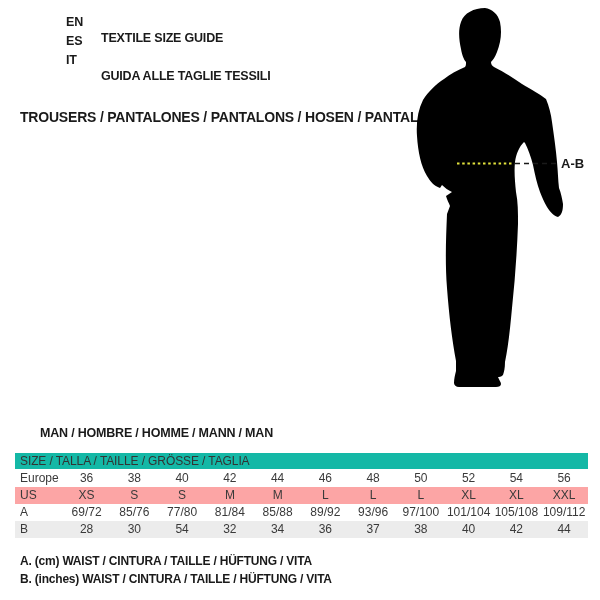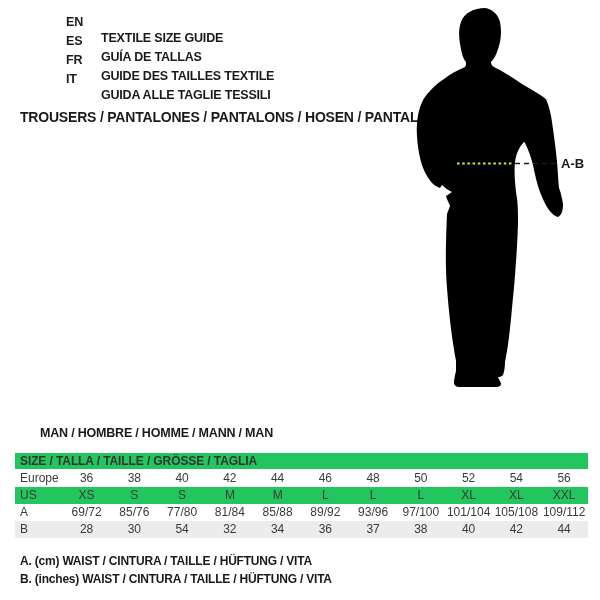--- a/index.html
+++ b/index.html
@@ -32,25 +32,20 @@
 </head>
 <body>
 
 <div class="abs lang-list">
     <div class="lang-row">
       <span class="lang-code">EN</span>
       <span class="lang-label">TEXTILE SIZE GUIDE</span>
     </div>
     <div class="lang-row">
       <span class="lang-code">ES</span>
-      <span class="lang-label">GUÍA DE TALLAS</span>
-    </div>
-    <div class="lang-row">
-      <span class="lang-code">FR</span>
-      <span class="lang-label">GUIDE DES TAILLES TEXTILE</span>
     </div>
     <div class="lang-row">
       <span class="lang-code">IT</span>
       <span class="lang-label">GUIDA ALLE TAGLIE TESSILI</span>
     </div>
   </div>
 
 <div class="abs category-heading">TROUSERS / PANTALONES / PANTALONS / HOSEN / PANTALONI</div>
 
 <div class="abs figure-wrap">
@@ -107,39 +102,39 @@
     <line x1="115" y1="163.5" x2="158" y2="163.5" stroke="#1a1a1a" stroke-width="1.6" stroke-dasharray="5 4"></line>
   </svg>
 </div>
 <div class="abs ab-label">A-B</div>
 
 <div class="abs gender-heading">MAN / HOMBRE / HOMME / MANN / MAN</div>
 
 <table class="abs size-table">
   <thead>
     <tr>
-      <th class="hdr-cell" colspan="12" style="background: #22c55e; font-weight: bold;">SIZE / TALLA / TAILLE / GRÖSSE / TAGLIA</th>
+      <th class="hdr-cell" colspan="12" style="background: #14b8a6;">SIZE / TALLA / TAILLE / GRÖSSE / TAGLIA</th>
     </tr>
   </thead>
   <tbody>
       <tr>
         <th class="row-label">Europe</th>
         <td>36</td>
         <td>38</td>
         <td>40</td>
         <td>42</td>
         <td>44</td>
         <td>46</td>
         <td>48</td>
         <td>50</td>
         <td>52</td>
         <td>54</td>
         <td>56</td>
       </tr>
-      <tr style="background: #22c55e;">
+      <tr style="background: #fca5a5;">
         <th class="row-label">US</th>
         <td>XS</td>
         <td>S</td>
         <td>S</td>
         <td>M</td>
         <td>M</td>
         <td>L</td>
         <td>L</td>
         <td>L</td>
         <td>XL</td>

